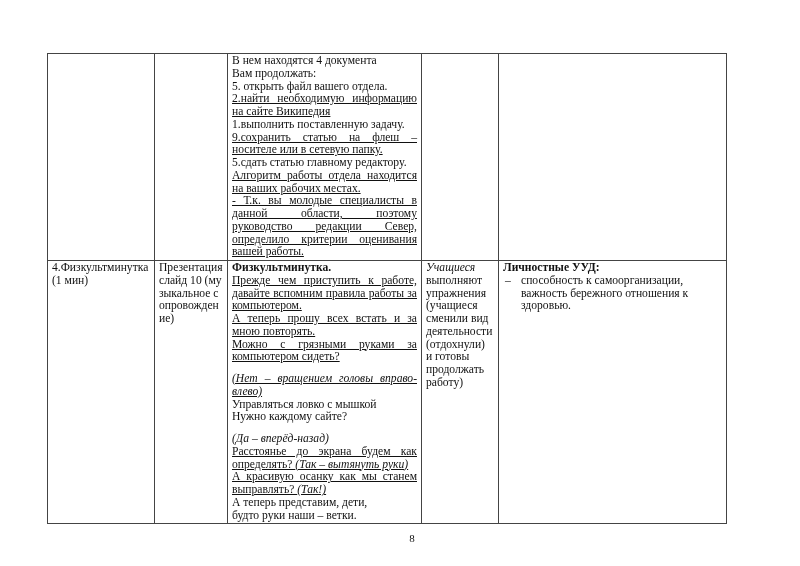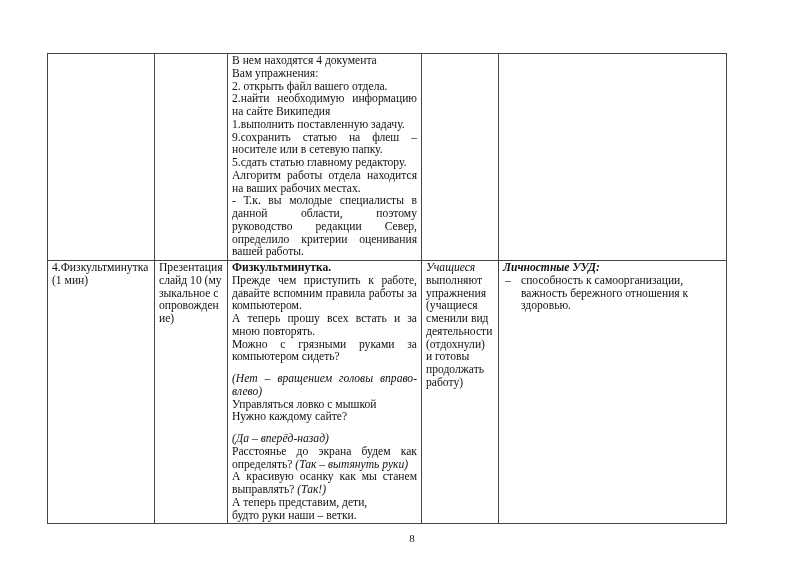--- a/index.html
+++ b/index.html
@@ -14,24 +14,24 @@
   table.lesson td {
     border: 1px solid #444; vertical-align: top;
     padding: 1px 4px 1px 4px;
   }
   .c1 { width: 107px; }
   .c2 { width: 73px; }
   .c3 { width: 194px; }
   .c4 { width: 77px; }
   .c5 { width: 228px; }
   .line { display: block; }
-  .just { text-align: justify; text-align-last: left; }
+  .just { text-align: justify; text-align-last: left; text-decoration: underline; }
   .bi { font-weight: bold; }
   .it { font-style: italic; margin-top: 9px; }
-  .b { font-weight: bold; font-style: italic; }
+  .b { font-weight: bold; }
   ul.uud { list-style: none; margin: 0; padding: 0; }
   ul.uud li { position: relative; padding-left: 18px; }
   ul.uud li .dash { position: absolute; left: 2px; top: 0; }
   .page-number { position: absolute; left: 406px; top: 532px; font-size: 11px; width: 12px; text-align: center; }
   .row1 td { height: 194px; }
   .row2 td { height: 256px; }
 </style>
 </head>
 <body>
 
@@ -43,22 +43,22 @@
         <col class="c3">
         <col class="c4">
         <col class="c5">
     </colgroup>
     <tbody>
         <tr class="row1">
       <td></td>
       <td></td>
       <td>
         <span class="line">В нем находятся 4 документа</span>
-        <span class="line">Вам упражнения:</span>
-        <span class="line">2. открыть файл вашего отдела.</span>
+        <span class="line">Вам продолжать:</span>
+        <span class="line">5. открыть файл вашего отдела.</span>
         <span class="line just">2.найти необходимую  информацию на сайте Википедия</span>
         <span class="line">1.выполнить поставленную задачу.</span>
         <span class="line just">9.сохранить статью на флеш –носителе или в сетевую папку.</span>
         <span class="line">5.сдать статью главному редактору.</span>
         <span class="line just">Алгоритм работы отдела находится на ваших рабочих местах.</span>
         <span class="line just">- Т.к. вы молодые специалисты в данной области, поэтому руководство редакции Север, определило критерии оценивания вашей работы.</span>
       </td>
       <td></td>
       <td></td>
     </tr>

